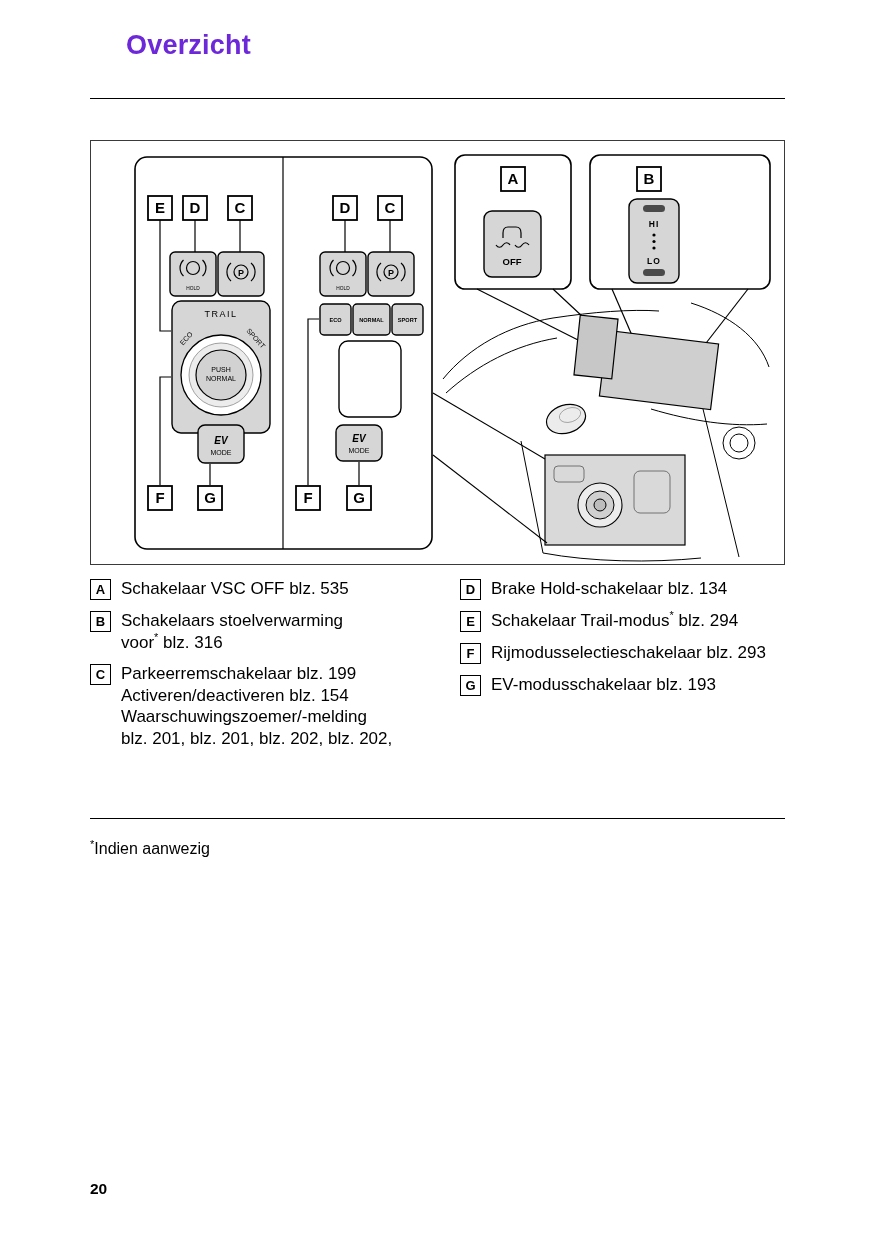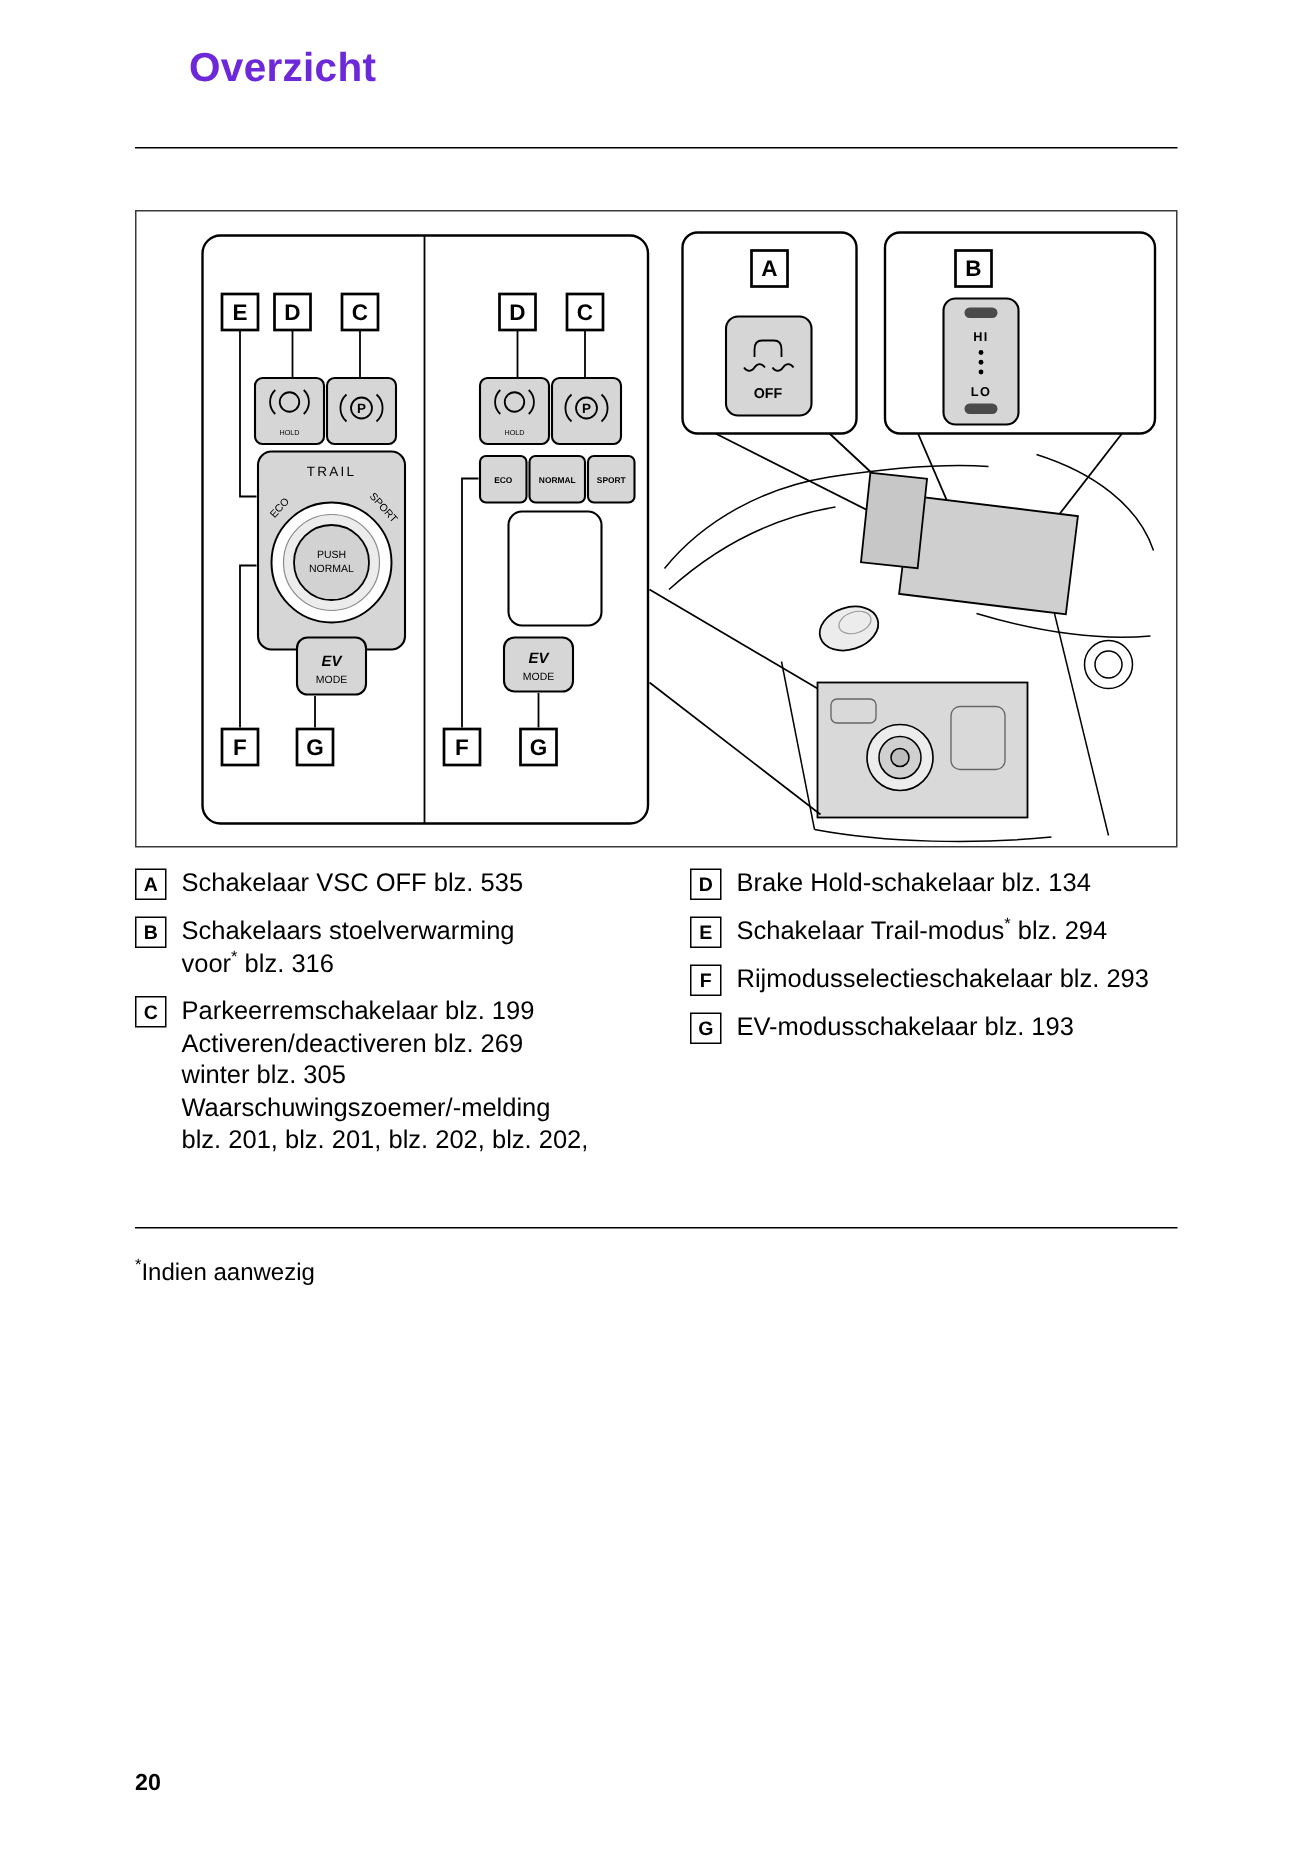--- a/index.html
+++ b/index.html
@@ -242,22 +242,21 @@
         <div class="txt">
           <span class="line">Schakelaars stoelverwarming</span>
           <span class="line"><span>voor</span><sup>*</sup><span> blz. 316</span></span>
         </div>
       </div>
 
       <div class="item">
         <span class="lbox">C</span>
         <div class="txt">
           <span class="line">Parkeerremschakelaar blz. 199</span>
-          <span class="line">Activeren/deactiveren blz. 269</span>
-          <span class="line">winter blz. 305</span>
+          <span class="line">Activeren/deactiveren blz. 154</span>
           <span class="line">Waarschuwingszoemer/-melding</span>
           <span class="line">blz. 201, blz. 201, blz. 202, blz. 202,</span>
         </div>
       </div>
 
     </div>
     <div class="col-right">
 
       <div class="item">
         <span class="lbox">D</span>

